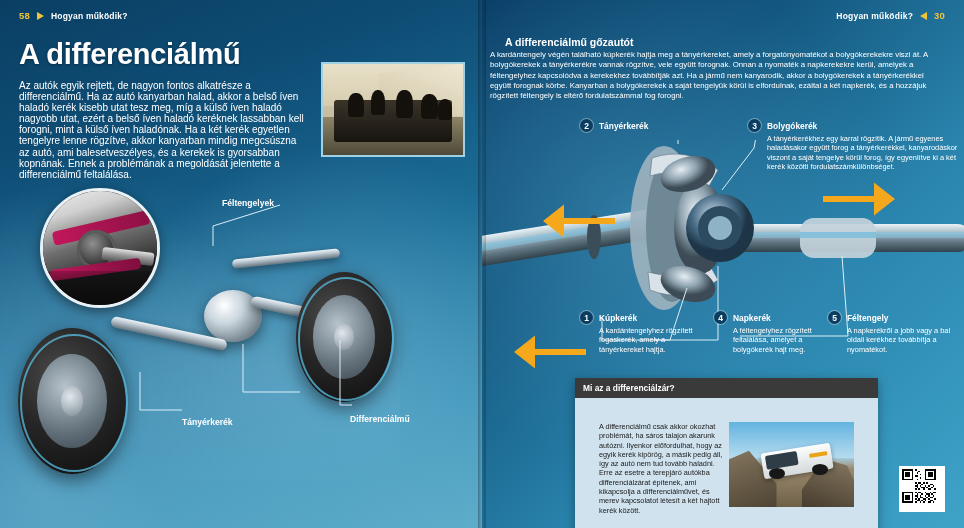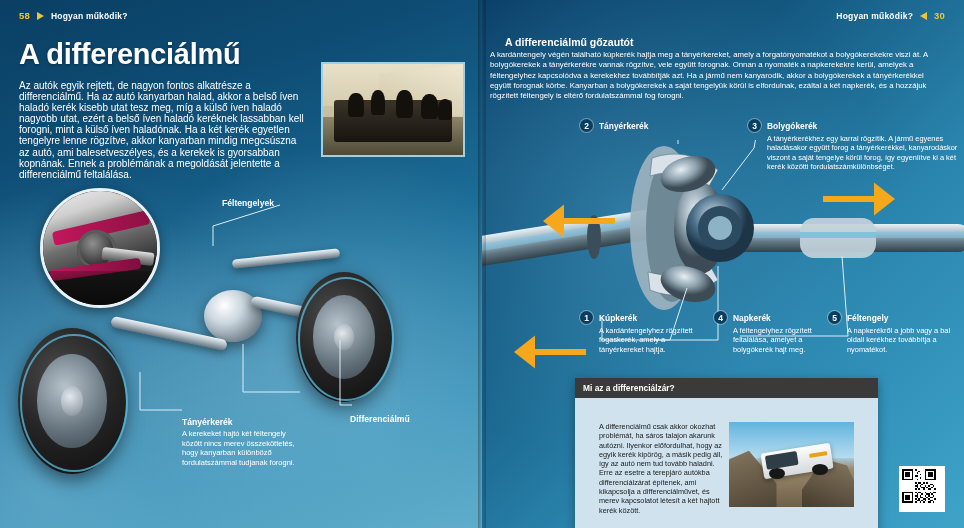--- a/index.html
+++ b/index.html
@@ -245,21 +245,20 @@
       <polyline points="140,372 140,410 182,410" fill="none" stroke="#dbeef8" stroke-width="1"></polyline>
       <polyline points="340,340 340,405 352,405" fill="none" stroke="#dbeef8" stroke-width="1"></polyline>
     </svg>
 
     <div class="callout" style="left:222px;top:198px;width:108px;">
       <div class="ttl">Féltengelyek</div>
     </div>
 
     <div class="callout" style="left:182px;top:417px;width:122px;">
       <div class="ttl">Tányérkerék</div>
-      <div class="bd">A kerekeket hajtó két féltengely között nincs merev összeköttetés, hogy kanyarban különböző fordulatszámmal tudjanak forogni.</div>
     </div>
 
     <div class="callout" style="left:350px;top:414px;width:118px;">
       <div class="ttl">Differenciálmű</div>
     </div>
   </div>
 
   <div class="right-page"></div>
 
   <div class="runhead right" style="z-index:30;">

